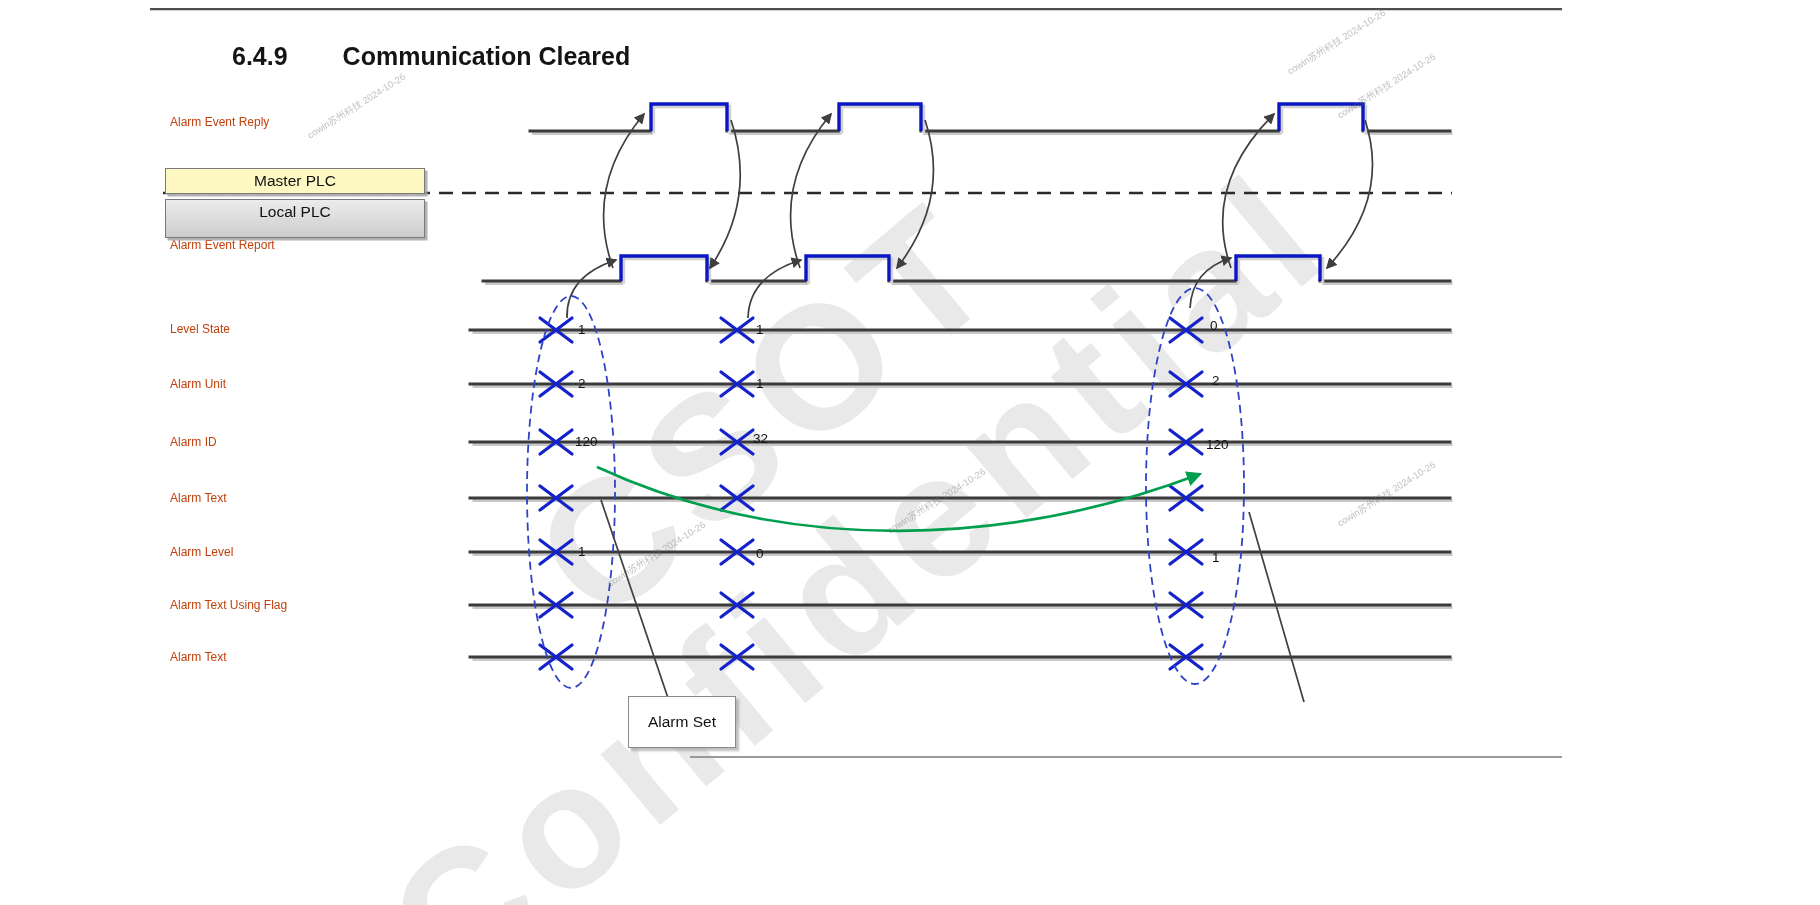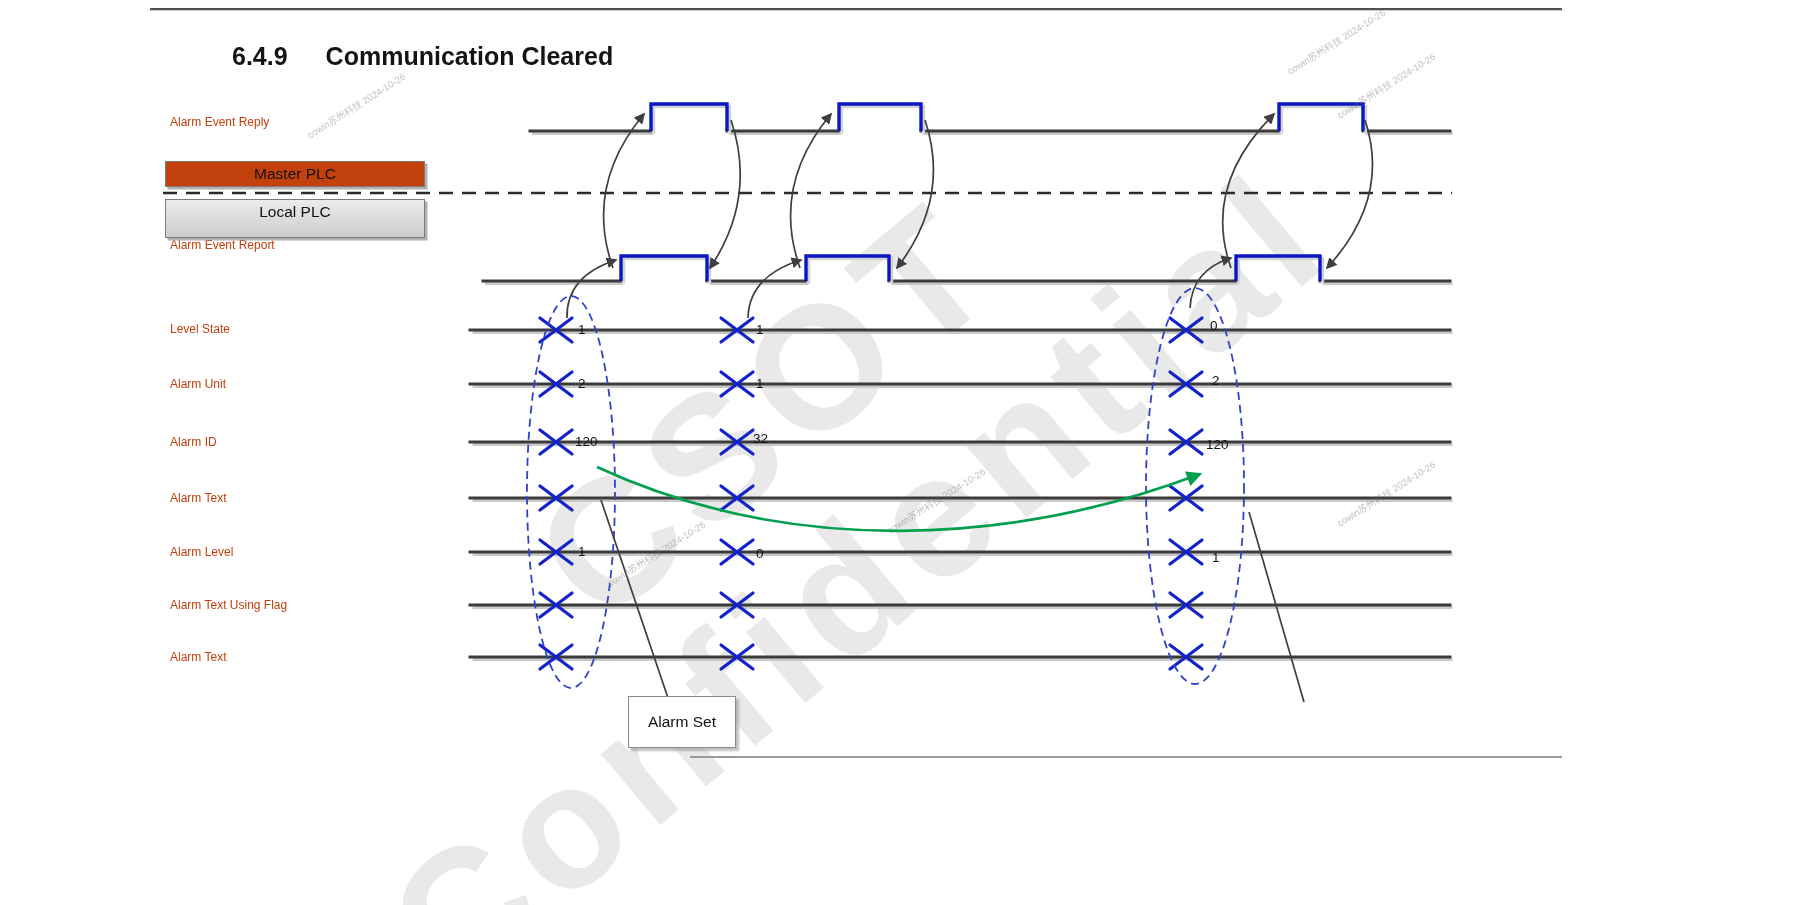--- a/index.html
+++ b/index.html
@@ -7,29 +7,29 @@
     font-family:"Liberation Sans",sans-serif;color:#111;position:relative}
   .page{position:absolute;inset:0}
 
   .topline{position:absolute;left:150px;top:8px;width:1412px;height:3px;
     background:#4f4f4f;border-bottom:1px solid #d0d0d0;z-index:1}
   .bottomline{position:absolute;left:690px;top:756px;width:872px;height:2px;
     background:#9a9a9a;z-index:1}
 
   .title{position:absolute;left:232px;top:42px;font-size:25px;font-weight:bold;
     color:#141414;z-index:3;white-space:nowrap}
-  .title .sec{margin-right:38px}
+  .title .sec{margin-right:55px}
 
   .rowlabel{position:absolute;left:170px;font-size:12px;color:#c2410c;
     white-space:nowrap;z-index:3;line-height:18px}
 
   .plcbox{position:absolute;left:165px;width:260px;height:26px;
     border:1px solid #7a7a7a;text-align:center;font-size:15.5px;line-height:24px;
     box-shadow:2.5px 2.5px 0 rgba(165,165,165,.85);z-index:3}
-  .plcbox.master{top:161px;background:#c2410c}
+  .plcbox.master{top:168px;background:#fef9c3}
   .plcbox.local{top:199px;height:39px;background:linear-gradient(#ececec,#cccccc)}
 
   svg#diagram{position:absolute;left:0;top:0;z-index:2}
   .busline{stroke:#3b3b3b;stroke-width:3;fill:none;stroke-linecap:square}
   .shadowline{stroke:#c9c9c9;stroke-width:3;fill:none}
   .pulse{stroke:#0b16c4;stroke-width:3.4;fill:none}
   .pulseshadow{stroke:#d2d2d2;stroke-width:3.4;fill:none}
   .xmark{stroke:#1322cb;stroke-width:3.2;fill:none;stroke-linecap:round}
   .handshake{stroke:#3f3f3f;stroke-width:1.7;fill:none;marker-end:url(#ah)}
   .dashline{stroke:#2b2b2b;stroke-width:2.6;stroke-dasharray:14 9;fill:none}

